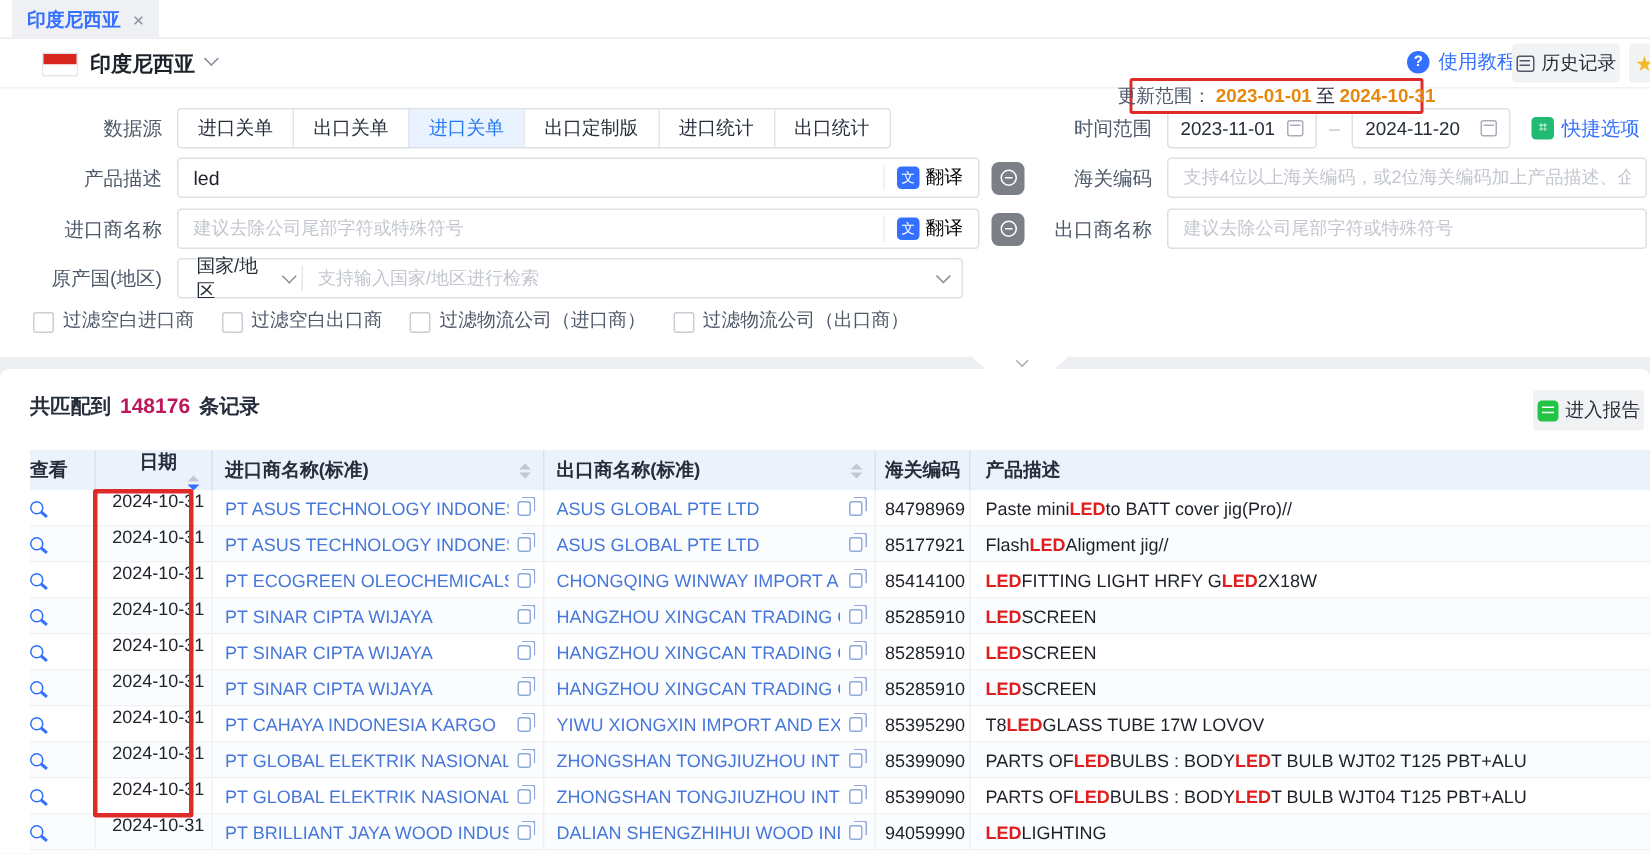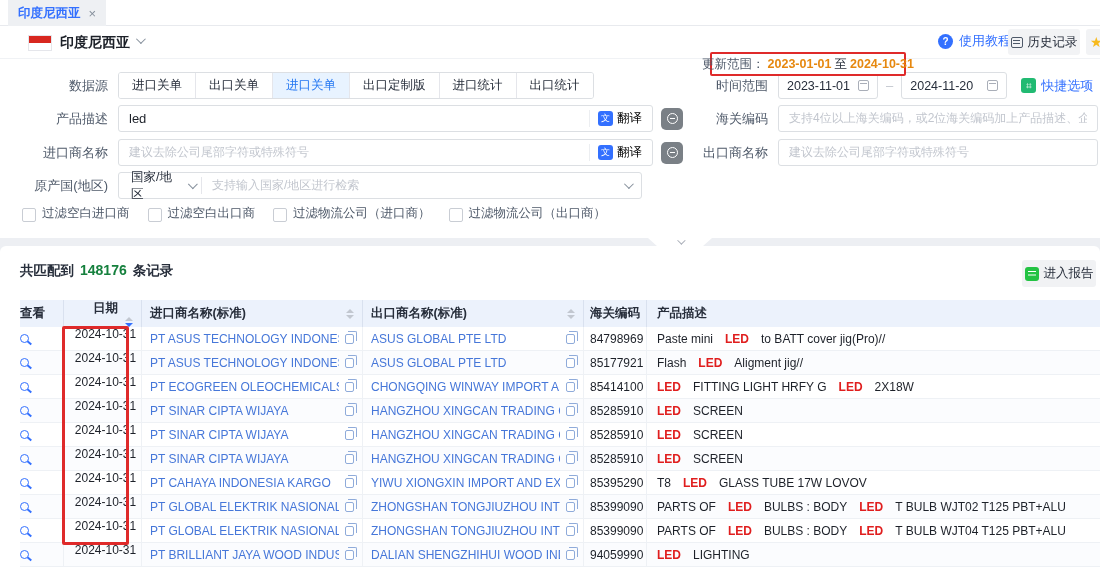--- a/index.html
+++ b/index.html
@@ -62,33 +62,33 @@
   .origin-ctl { margin-left:10px; width:524px; height:27px; border:1px solid #dcdfe3; border-radius:3px; background:#fff; display:flex; align-items:center; }
   .origin-sel { width:76px; padding-left:12px; display:flex; align-items:center; gap:8px; font-size:12.5px; color:#272e3b; cursor:pointer; flex:none; }
   .origin-div { width:1px; height:17px; background:#e5e6eb; margin:0 0 0 6px; flex:none; }
   .origin-ph { flex:1; padding-left:10px; color:#c2c6ce; font-size:12px; white-space:nowrap; overflow:hidden; }
   .origin-chev { margin-right:10px; }
   .cbrow { position:absolute; left:22px; top:146px; display:flex; align-items:center; gap:18px; }
   .cb { display:flex; align-items:flex-end; gap:6px; cursor:pointer; }
   .cbbox { width:14px; height:14px; border:1px solid #c9cdd4; border-radius:2px; background:#fff; }
   .cblabel { font-size:12.5px; color:#4e5969; }
   
-  .upd-box { position:absolute; left:710px; top:52px; width:196px; height:24px; border:2px solid #df2a2a; border-radius:2px;
+  .upd-box { position:absolute; left:753px; top:52px; width:196px; height:24px; border:2px solid #df2a2a; border-radius:2px;
     display:flex; align-items:center; justify-content:center; gap:3px; font-size:12.5px; background:#fff; z-index:5; white-space:nowrap; }
   .upd-box .lb { color:#4e5969; }
   .upd-box .dt { color:#e6880f; font-weight:700; }
   .upd-box .to { color:#272e3b; }
   
   .collapse-tab { position:absolute; left:648px; top:238px; width:64px; height:12px; background:#fff;
     clip-path:polygon(0 0,100% 0,79% 100%,21% 100%); display:flex; align-items:flex-start; justify-content:center; cursor:pointer; z-index:4; }
   .collapse-tab .chev { width:6px; height:6px; border-color:#a9aeb8; margin-top:1px; }
   
   .results { position:absolute; left:0; top:246px; width:1100px; height:323px; background:#fff; border-radius:6px 6px 0 0; }
   .res-title { position:absolute; left:20px; top:16px; font-size:13.5px; font-weight:700; color:#272e3b; display:flex; gap:6px; align-items:baseline; }
-  .res-title .cnt { color:#15803d; font-size:14px; }
+  .res-title .cnt { color:#be185d; font-size:14px; }
   .reportbtn { position:absolute; left:1022px; top:14px; height:27px; width:74px; background:#f1f2f4; border-radius:3px;
     display:flex; align-items:center; justify-content:center; gap:5px; font-size:12.5px; color:#272e3b; cursor:pointer; }
   .report-icon { width:14px; height:14px; background:#23c343; border-radius:3px; position:relative; }
   .report-icon::before { content:''; position:absolute; left:3px; top:4px; width:8px; height:1.5px; background:#fff; box-shadow:0 3.5px 0 #fff; }
   
   .table { position:absolute; left:20px; top:54px; width:1080px; overflow:hidden; }
   .thead { display:flex; height:27px; background:#ecf2fc; align-items:center; font-weight:700; font-size:12.5px; color:#272e3b; }
   .th, .td { display:flex; align-items:center; flex:none; height:100%; }
   .c0 { width:43px; }
   .c1 { width:78px; padding-left:6px;flex-direction:column; }
@@ -104,21 +104,21 @@
   .carets i { width:0; height:0; border-left:4px solid transparent; border-right:4px solid transparent; }
   .carets .up { border-bottom:4.5px solid #c2c7d0; }
   .carets .dn { border-top:4.5px solid #c2c7d0; }
   .carets .dn.active { border-top-color:#3370ff; }
   .mag { display:inline-block; width:9px; height:9px; border:1.6px solid #3370ff; border-radius:50%; position:relative; cursor:pointer; }
   .mag::after { content:''; position:absolute; width:5px; height:1.6px; background:#3370ff; right:-4px; bottom:-2px; transform:rotate(40deg); }
   .lnk { color:#4677d9; text-decoration:none; white-space:nowrap; overflow:hidden; flex:1; min-width:0; cursor:pointer; }
   .copy { width:9px; height:10px; border:1px solid #8fabda; border-radius:2px; background:#fff; position:relative; margin:0 8px 0 6px; flex:none; cursor:pointer; }
   .copy::before { content:''; position:absolute; left:2px; top:-4px; width:8px; height:9px; border-top:1px solid #8fabda; border-right:1px solid #8fabda; border-radius:0 2px 0 0; }
   .td.c1 { color:#1d2129; }
-  .product { white-space:nowrap; overflow:hidden; color:#1d2129;gap:12px; }
+  .product { white-space:nowrap; overflow:hidden; color:#1d2129; }
   .product .hl { color:#e01e1e; font-weight:700; }
   
   .date-box { position:absolute; left:62px; top:326px; width:67px; height:219px; border:3px solid #df2a2a; border-radius:2px; pointer-events:none; z-index:6; }
 </style>
 </head>
 <body>
 
 <div class="tabbar">
   <div class="page-tab">
     <span>印度尼西亚</span>

